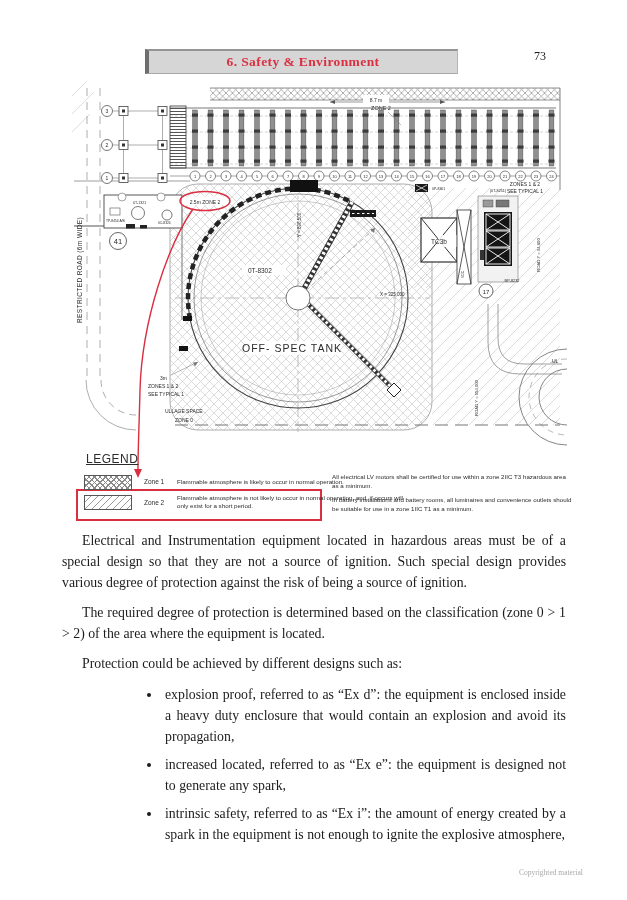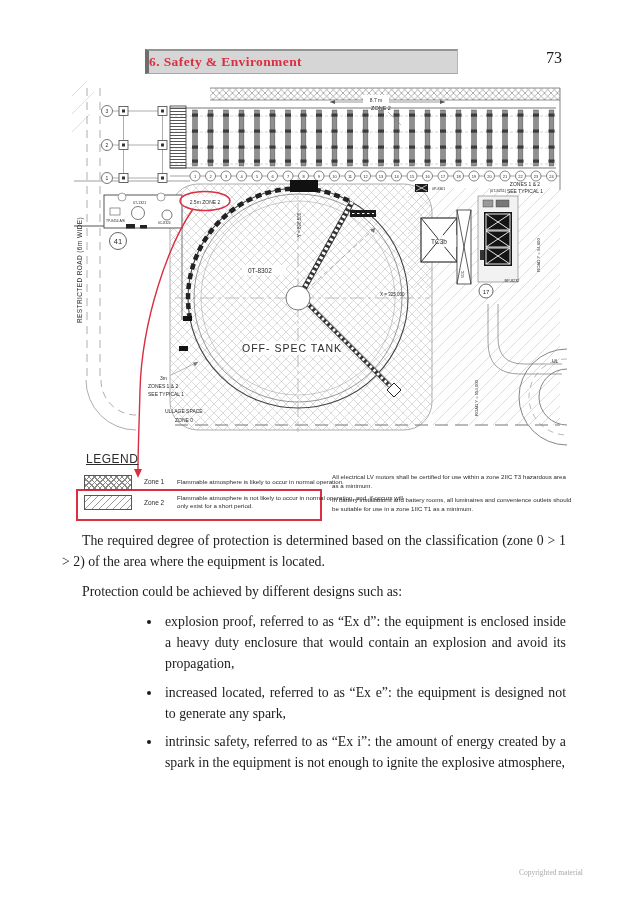--- a/index.html
+++ b/index.html
@@ -2,23 +2,23 @@
 <html style="--accent: #d92f41;"><head>
 <meta charset="utf-8">
 <style>
   html,body{margin:0;padding:0;background:#fff;}
   #page{position:relative;width:627px;height:900px;background:#fff;overflow:hidden;
         font-family:"Liberation Serif",serif;color:#222;}
   
   #chapter-bar{position:absolute;left:145px;top:49px;width:308px;height:22px;
     background:#d6d6d6;border-left:4px solid #6e6e6e;border-top:2px solid #949494;
     border-bottom:1px solid #a8a8a8;border-right:1px solid #b5b5b5;
-    display:flex;align-items:center;}
+    display:flex;align-items:center;justify-content:center;}
   #chapter-bar span{font-weight:bold;font-size:13.5px;color:var(--accent,#d92f41);letter-spacing:.4px;}
-  #page-number{position:absolute;left:546px;top:49px;font-size:16px;color:#1a1a1a;font-family:Liberation Serif, serif;}
+  #page-number{position:absolute;left:534px;top:49px;font-size:12px;color:#1a1a1a;font-family:Liberation Serif, serif;}
   
   #drawing{position:absolute;left:70px;top:80px;width:505px;height:433px;}
   svg text{font-family:"Liberation Sans",sans-serif;fill:#2b2b2b;}
   .red-stroke{stroke:var(--accent,#d92f41);fill:none;}
   .red-fill{fill:var(--accent,#d92f41);}
   
   .lg{position:absolute;font-family:"Liberation Sans",sans-serif;color:#2b2b2b;}
   #legend-title{left:86px;top:452px;font-size:12px;letter-spacing:.5px;text-decoration:underline;}
   .sw{position:absolute;width:46px;height:13px;background-color:#fff;border:1px solid #555;}
   .sw1{background-image:repeating-linear-gradient(45deg,transparent 0 3px,#8a8a8a 3px 3.9px),
@@ -423,20 +423,21 @@
   <div class="sw sw1" style="left:84px;top:475px;"></div>
   <div class="lg zlab" style="left:144px;top:478px;">Zone 1</div>
   <div class="lg zdesc" style="left:177px;top:478px;">Flammable atmosphere is likely to occur in normal operation.</div>
   <div class="sw sw2" style="left:84px;top:495px;"></div>
   <div class="lg zlab" style="left:144px;top:499px;">Zone 2</div>
   <div class="lg zdesc" style="left:177px;top:493.5px;">Flammable atmosphere is not likely to occur in normal operation, and, if occurs will only exist for a short period.</div>
   <div class="lg note" style="left:332px;top:473px;">All electrical LV motors shall be certified for use within a zone 2IIC T3 hazardous area as a minimum.</div>
   <div class="lg note" style="left:332px;top:496px;">In battery installations and battery rooms, all luminaires and convenience outlets should be suitable for use in a zone 1IIC T1 as a minimum.</div>
 
   <div id="bodytext">
+    <p>Electrical and Instrumentation equipment located in hazardous areas must be of a special design so that they are not a source of ignition. Such special design provides various degree of protection against the risk of being a source of ignition.</p>
     <p>The required degree of protection is determined based on the classification (zone 0 &gt; 1 &gt; 2) of the area where the equipment is located.</p>
     <p>Protection could be achieved by different designs such as:</p>
     <ul>
       <li>explosion proof, referred to as “Ex d”: the equipment is enclosed inside a heavy duty enclosure that would contain an explosion and avoid its propagation,</li>
       <li>increased located, referred to as “Ex e”: the equipment is designed not to generate any spark,</li>
       <li>intrinsic safety, referred to as “Ex i”: the amount of energy created by a spark in the equipment is not enough to ignite the explosive atmosphere,</li>
     </ul>
   </div>
 
   <div id="watermark">Copyrighted material</div>

